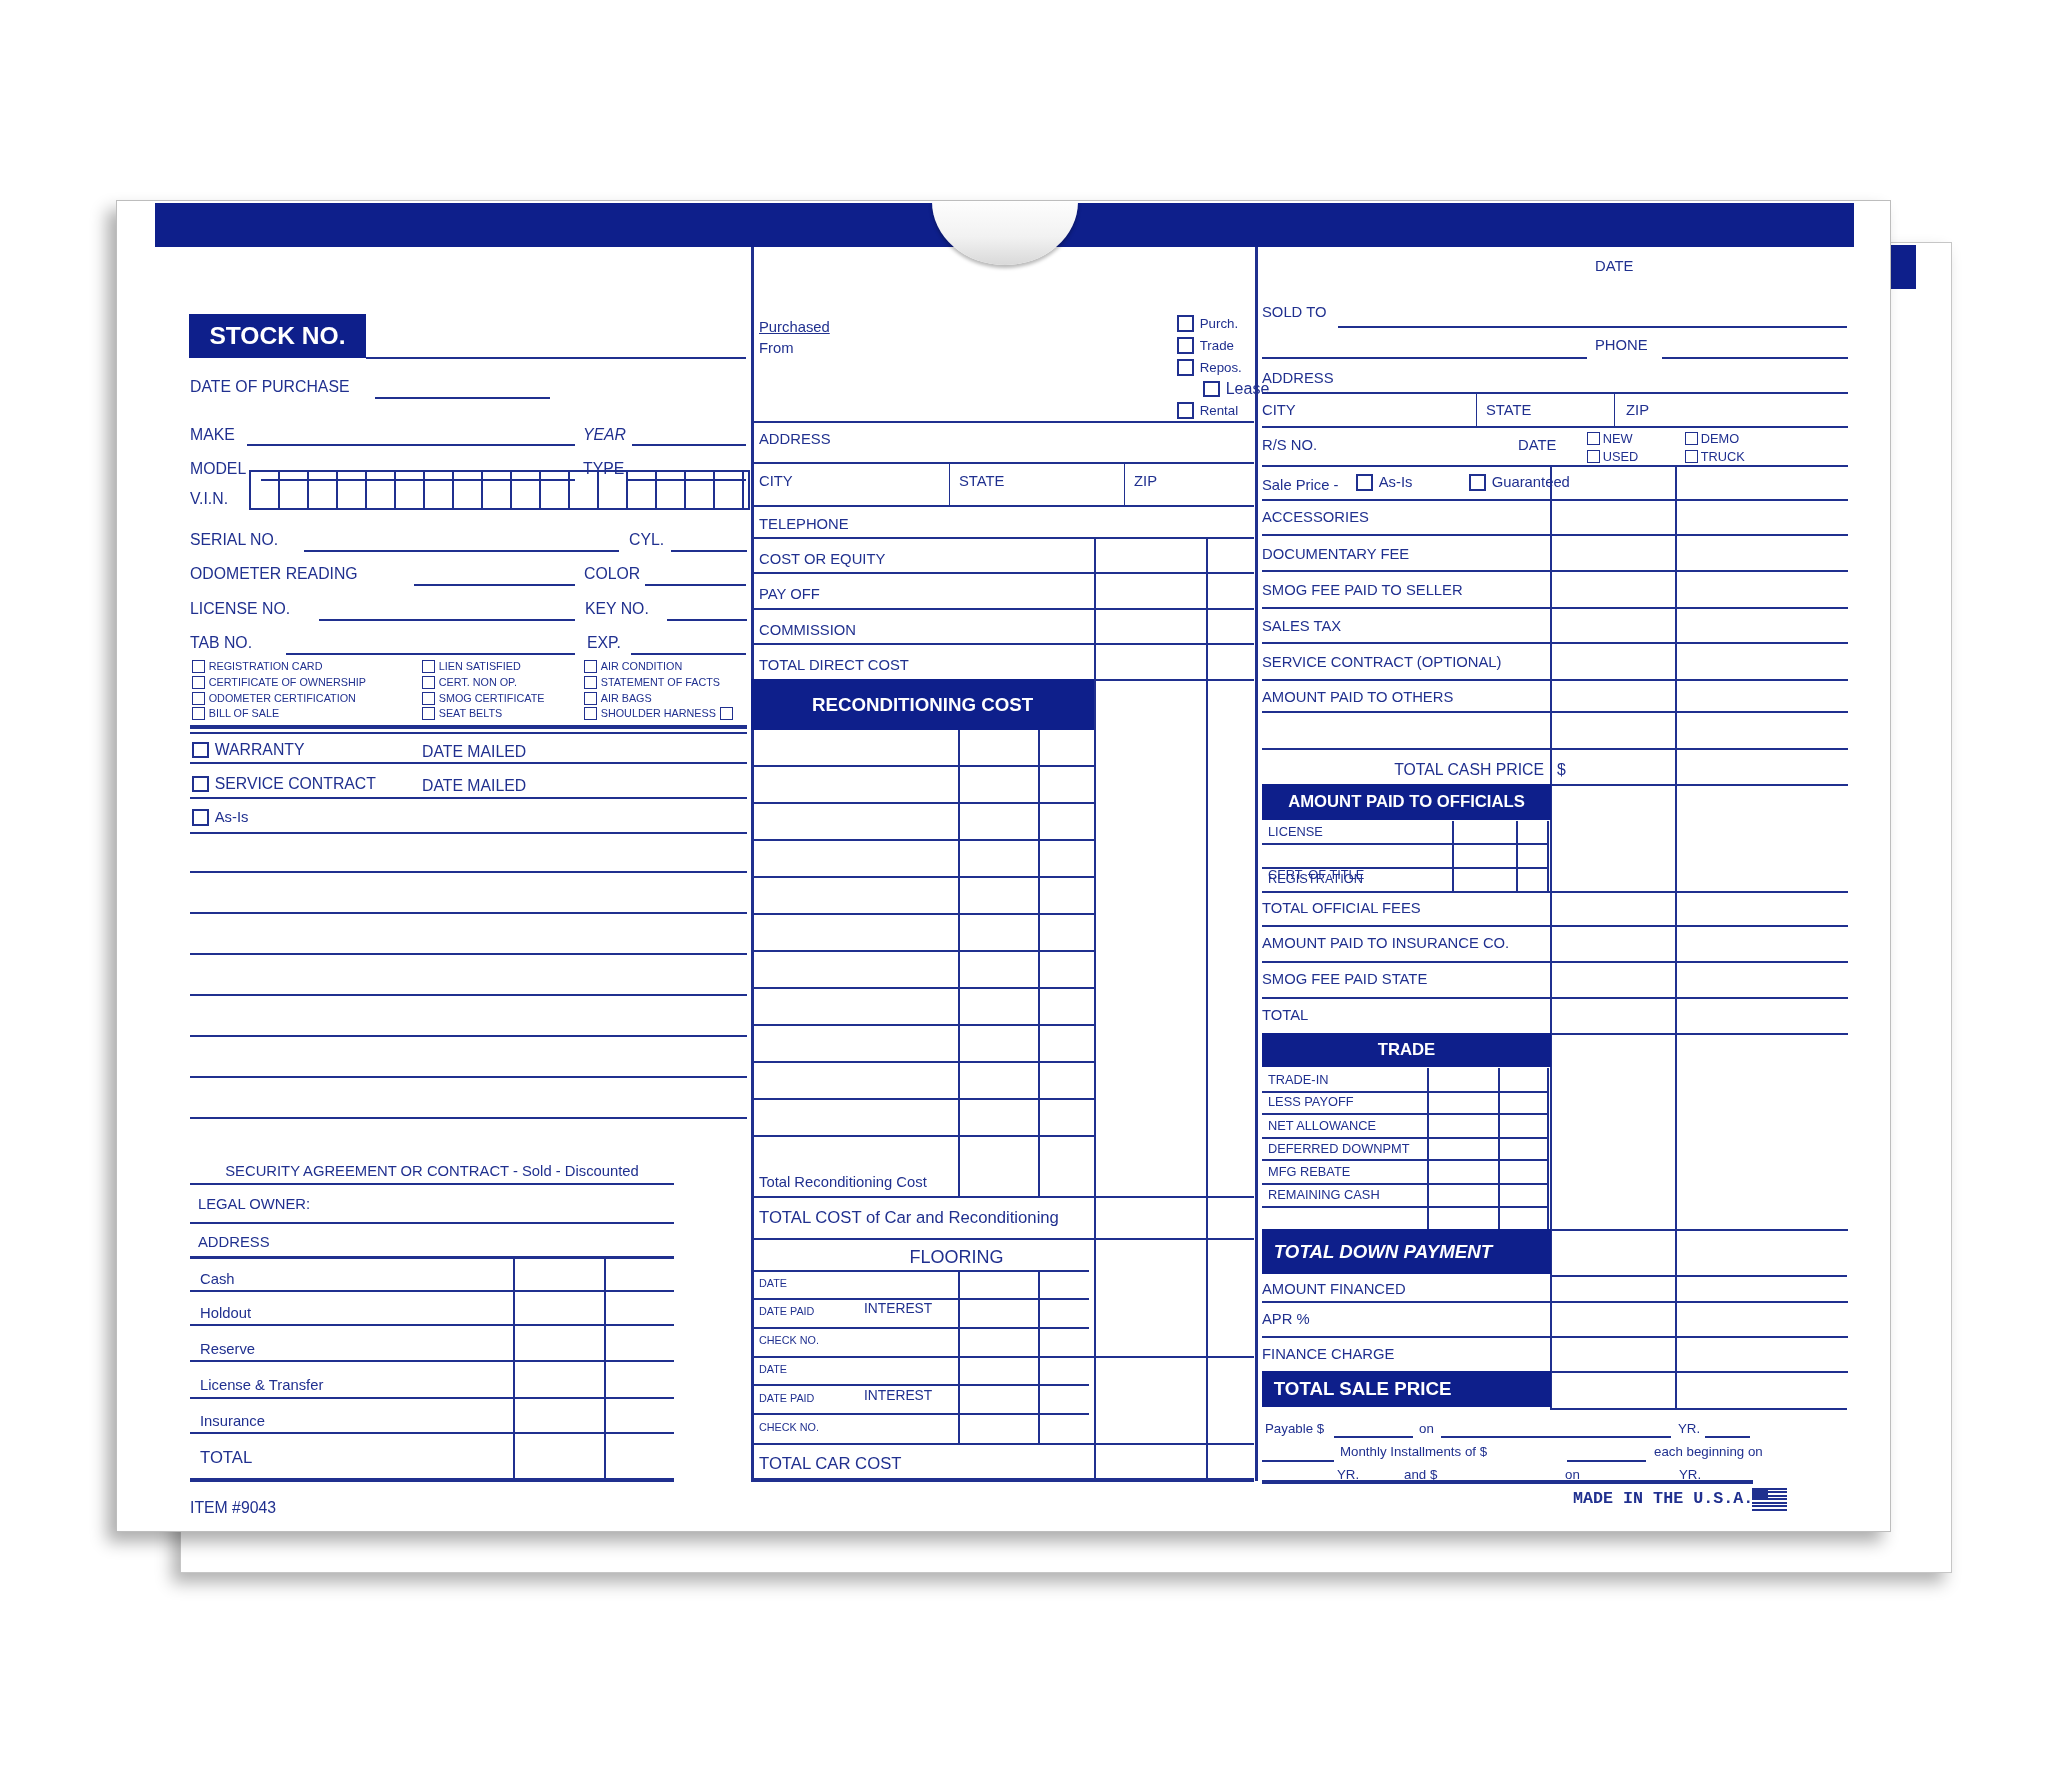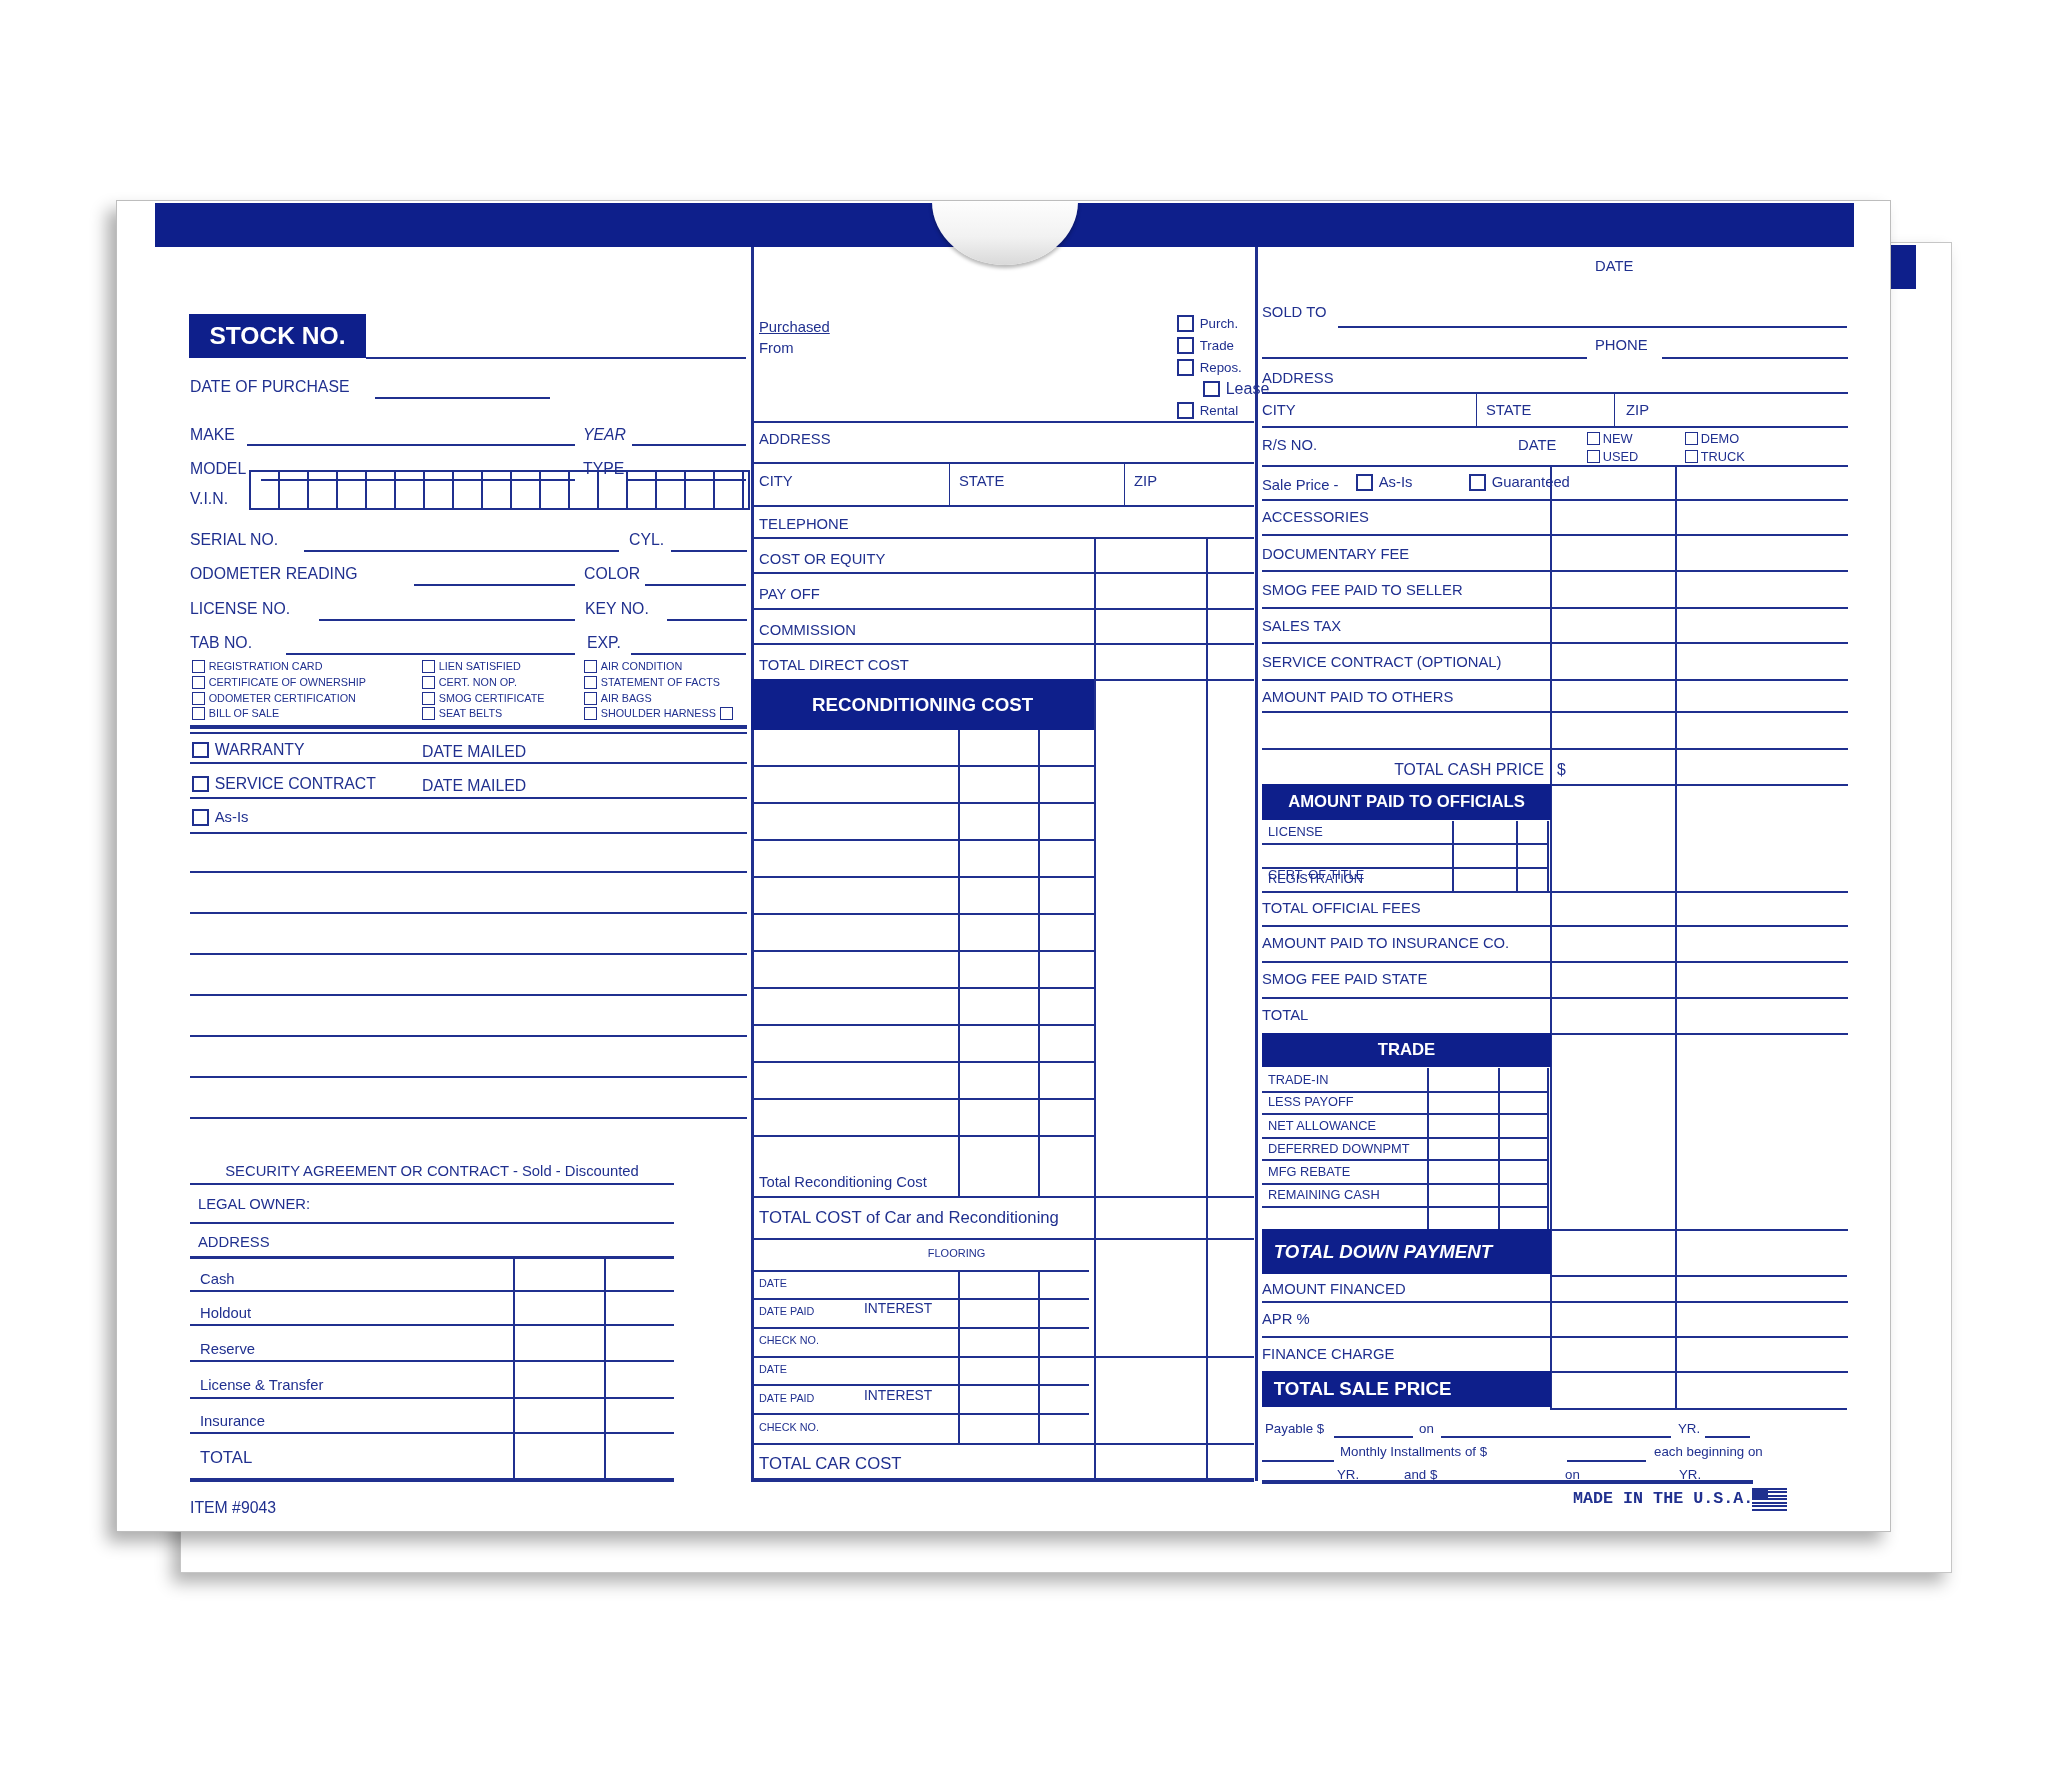--- a/index.html
+++ b/index.html
@@ -238,21 +238,21 @@
 
     <div class="rules12" style="left:634px;top:529px;width:343px;height:438px;"></div>
     <i class="vl" style="left:841px;top:529px;height:466px;"></i>
     <i class="vl" style="left:921px;top:529px;height:466px;"></i>
 
     <span class="lbl" style="left:642px;top:973px;">Total Reconditioning Cost</span>
     <i class="hl" style="left:634px;top:995px;width:503px;"></i>
     <span class="lbl" style="left:642px;top:1007px;font-size:16.7px;">TOTAL COST of Car and Reconditioning</span>
     <i class="hl" style="left:634px;top:1037px;width:503px;"></i>
 
-    <div class="lbl" style="left:634px;top:1046px;width:411px;text-align:center;font-size:11px;">FLOORING</div>
+    <div class="lbl" style="left:634px;top:1046px;width:411px;text-align:center;font-size:18px;">FLOORING</div>
     <i class="hl" style="left:634px;top:1069px;width:338px;"></i>
     <span class="lbl" style="left:642px;top:1076px;font-size:10.8px;">DATE</span>
     <i class="hl" style="left:634px;top:1097px;width:338px;"></i>
     <span class="lbl" style="left:642px;top:1104px;font-size:10.8px;">DATE PAID</span>
     <span class="lbl" style="left:747px;top:1100px;font-size:13.8px;">INTEREST</span>
     <i class="hl" style="left:634px;top:1126px;width:338px;"></i>
     <span class="lbl" style="left:642px;top:1133px;font-size:10.8px;">CHECK NO.</span>
     <i class="hl" style="left:634px;top:1155px;width:503px;"></i>
     <span class="lbl" style="left:642px;top:1162px;font-size:10.8px;">DATE</span>
     <i class="hl" style="left:634px;top:1183px;width:338px;"></i>

